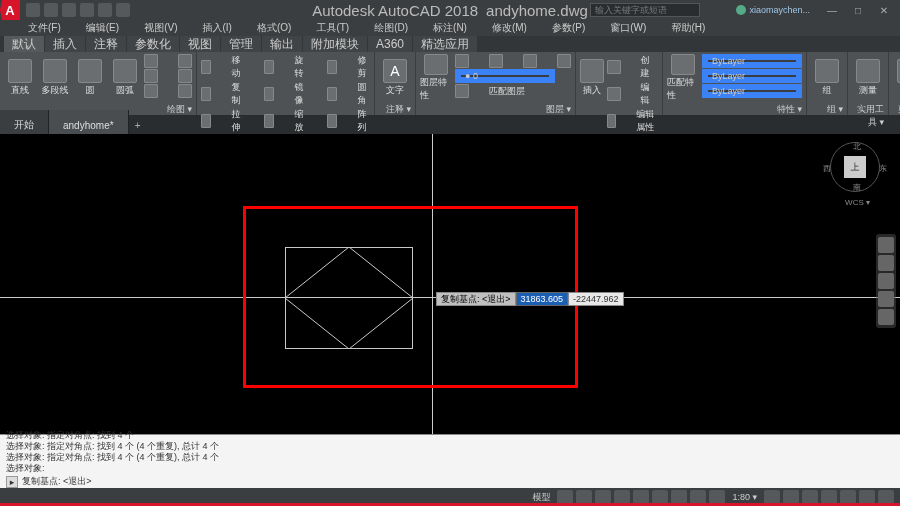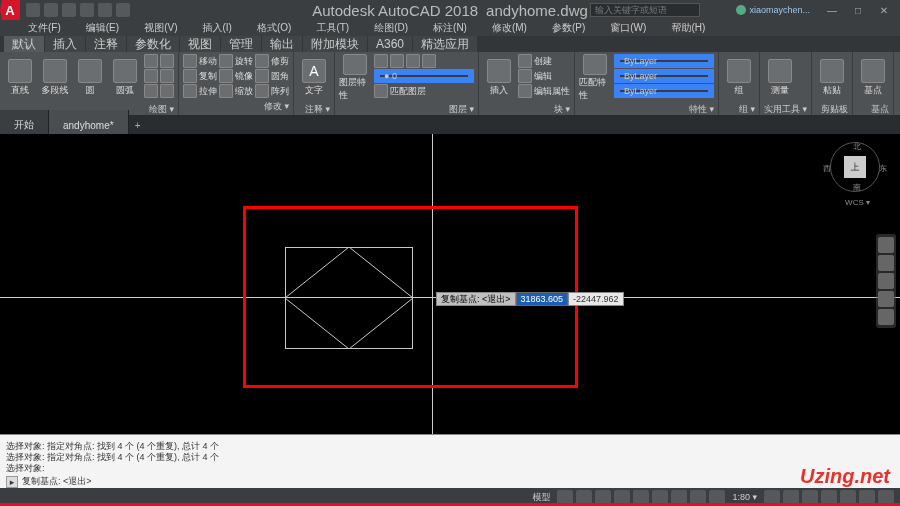--- a/index.html
+++ b/index.html
@@ -20,21 +20,21 @@
 .rtab{padding:0 8px;height:16px;display:flex;align-items:center;color:#ccc;font-size:12px;background:#414446}
 .rtab.active{background:#56595b}
 .ribbon{height:64px;background:#4f5254;display:flex;border-bottom:1px solid #2a2a2a}
 .panel{display:flex;flex-direction:column;border-right:1px solid #3a3d3f;padding:2px 4px;justify-content:space-between}
 .panel-body{display:flex;gap:3px;align-items:flex-start;flex:1}
 .panel-title{text-align:right;font-size:9px;color:#ccc;padding-top:1px}
 .big-btn{display:flex;flex-direction:column;align-items:center;justify-content:center;gap:1px;width:32px;height:48px}
 .big-icon{width:24px;height:24px;background:#6b6e70;border:1px solid #888;border-radius:2px}
 .big-lbl{font-size:9px;color:#ddd}
 .small-grid{display:flex;flex-direction:column;gap:1px}
-.small-row{display:flex;gap:2px;align-items:center}
+.small-row{display:flex;gap:20px;align-items:center}
 .small-icon{width:14px;height:14px;background:#6b6e70;border:1px solid #888;border-radius:1px}
 .small-lbl{font-size:9px;color:#ddd}
 .layer-combo{width:100px;height:14px;background:#3a3d3f;border:6px solid #3b82f6;font-size:9px;color:#ccc;padding:0 4px;display:flex;align-items:center}
 .doc-tabs{height:18px;background:#2a2d2f;display:flex;align-items:center}
 .doc-tab{padding:0 14px;height:30px;display:flex;align-items:center;font-size:10px;color:#ddd;background:#3b3e40;border-right:1px solid #222}
 .doc-tab.active{background:#4a4d4f}
 .add-tab{width:18px;height:18px;display:flex;align-items:center;justify-content:center;color:#aaa}
 .canvas{position:relative;height:300px;background:#000;overflow:hidden}
 .crosshair-v{position:absolute;left:432px;top:0;bottom:0;width:1px;background:#ccc}
 .crosshair-h{position:absolute;top:163px;left:0;right:0;height:1px;background:#ccc}
@@ -330,28 +330,28 @@
   <div class="navbar">
     <div class="nav-btn"></div>
     <div class="nav-btn"></div>
     <div class="nav-btn"></div>
     <div class="nav-btn"></div>
     <div class="nav-btn"></div>
   </div>
 </div>
 
 <div class="cmdline">
+  <div class="cmd-row">选择对象: 指定对角点: 找到 4 个</div>
   <div class="cmd-row">选择对象: 指定对角点: 找到 4 个 (4 个重复), 总计 4 个</div>
   <div class="cmd-row">选择对象: 指定对角点: 找到 4 个 (4 个重复), 总计 4 个</div>
   <div class="cmd-row">选择对象:</div>
   <div class="cmd-prompt">
       <div class="cmd-icon">▸</div>
       <span>复制基点: &lt;退出&gt;</span>
     </div>
-  <div class="watermark">Uzing.net</div>
 </div>
 
 <div class="layout-tabs">
   <div class="ltab active">模型</div>
   <div class="ltab">布局1</div>
   <div class="ltab">布局2</div>
   <div class="ltab">+</div>
 </div>
 
 <div class="statusbar">

